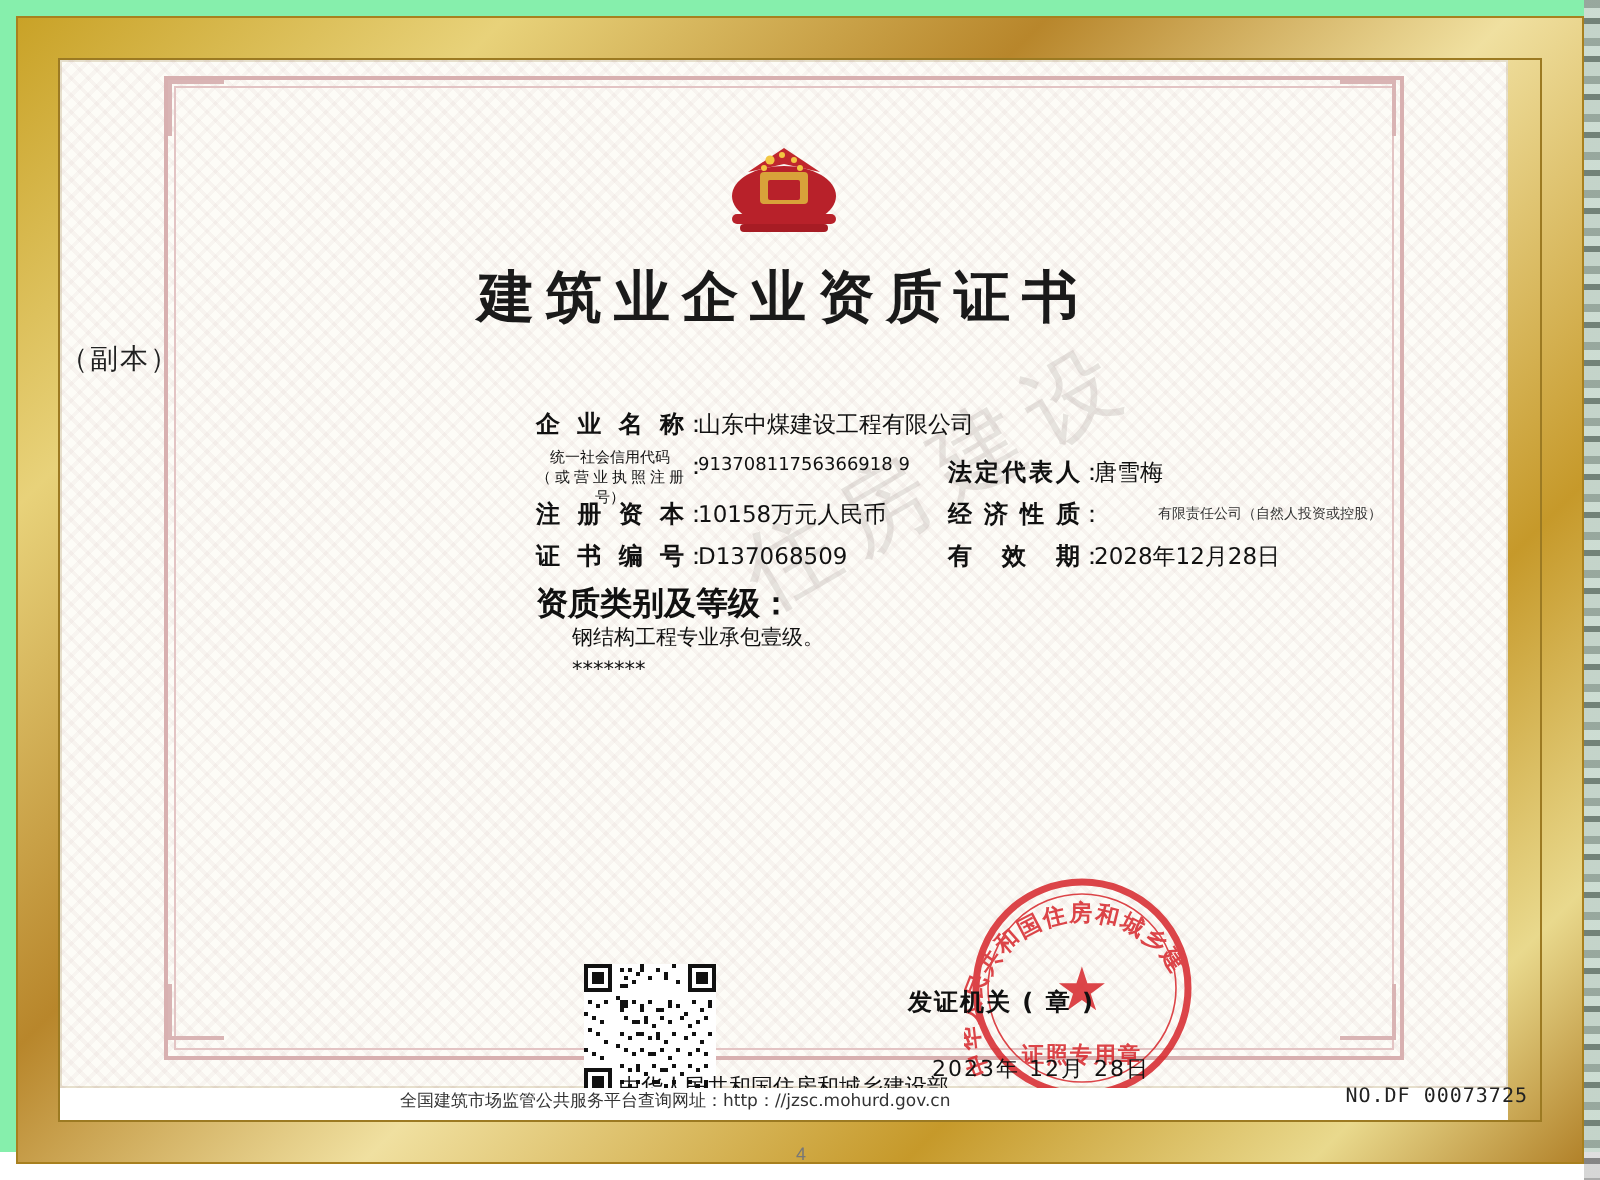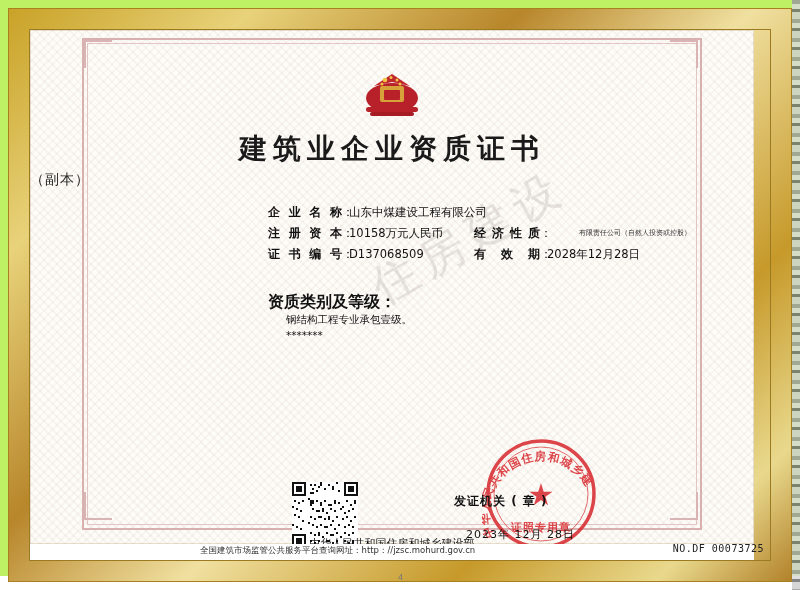--- a/index.html
+++ b/index.html
@@ -13,21 +13,21 @@
     overflow: hidden;
     font-family: "Liberation Sans", sans-serif;
   }
 
   
   #certificate {
     position: absolute;
     left: 0; top: 0;
     width: 800px;
     height: 576px;
-    background: #bef264;
+    background: #86efac;
   }
 
   .frame-outer {
     position: absolute;
     left: 8px; top: 8px;
     width: 784px;
     height: 574px;
     background: linear-gradient(135deg,#c9a227 0%,#e8d27a 18%,#b8862b 38%,#f0e0a0 55%,#c6992a 75%,#e9d98d 90%,#b2822a 100%);
     box-sizing: border-box;
     border: 1px solid #a8801f;
@@ -339,20 +339,27 @@
 
     <div class="watermark">住房建设</div>
 
     <div class="fields">
 
       <div class="field-row">
         <span class="flabel">企业名称</span><span class="fcolon">：</span><span class="fvalue">山东中煤建设工程有限公司</span>
       </div>
 
 
+      <div class="field-row" style="height:24px;">
+        <span class="flabel two-line" style="white-space:pre-line;">统一社会信用代码
+（或营业执照注册号）</span><span class="fcolon">：</span><span class="fvalue small">91370811756366918 9</span>
+        <span class="inline-pair" style="top:3px;">
+          <span class="flabel">法定代表人</span><span class="fcolon">：</span><span class="fvalue">唐雪梅</span>
+        </span>
+      </div>
 
       <div class="field-row">
         <span class="flabel">注册资本</span><span class="fcolon">：</span><span class="fvalue">10158万元人民币</span>
         <span class="inline-pair">
           <span class="flabel">经济性质</span><span class="fcolon">：</span><span class="note-small">有限责任公司（自然人投资或控股）</span>
         </span>
       </div>
 
       <div class="field-row">
         <span class="flabel">证书编号</span><span class="fcolon">：</span><span class="fvalue">D137068509</span>

